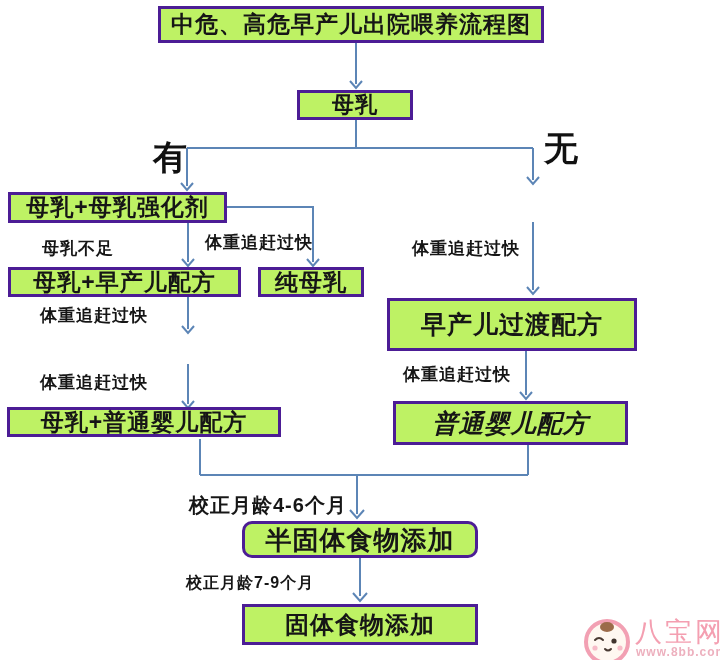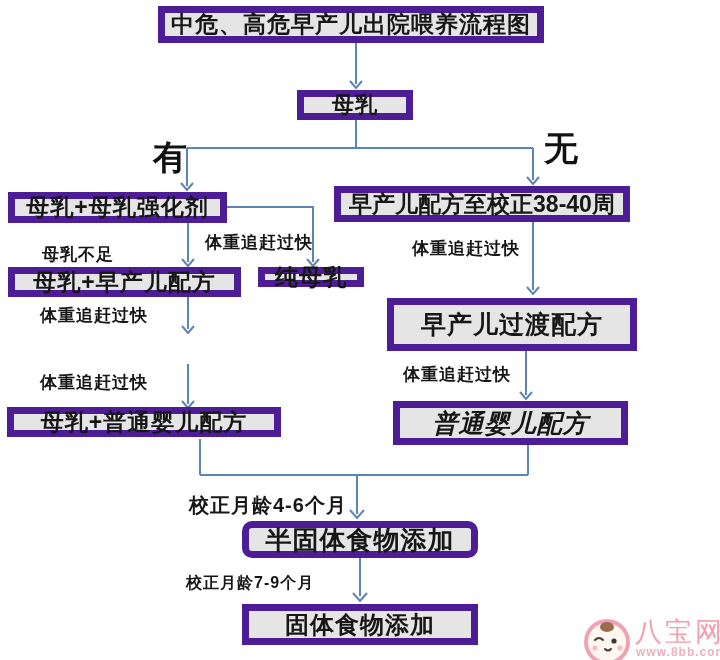--- a/index.html
+++ b/index.html
@@ -3,21 +3,21 @@
 <meta charset="utf-8">
 <style>
   html,body{margin:0;padding:0;background:#ffffff;}
   #stage{
     position:relative;width:720px;height:660px;background:#ffffff;overflow:hidden;
     font-family:"Liberation Sans","DejaVu Sans",sans-serif;color:#141414;
   }
   .lines{position:absolute;left:0;top:0;width:720px;height:660px;}
   .node{
     position:absolute;box-sizing:border-box;
-    background:#e5e5e5;border:7px solid #4c1d95;
+    background:#bef264;border:3px solid #4c1d95;
     display:flex;align-items:center;justify-content:center;
     font-weight:bold;color:#161616;white-space:nowrap;
     letter-spacing:1px;line-height:1;
   }
   .edge-label{
     position:absolute;font-weight:bold;color:#161616;white-space:nowrap;
     font-size:17px;line-height:1;letter-spacing:1px;
   }
   .branch-label{
     position:absolute;font-weight:bold;color:#111;font-size:34px;line-height:1;
@@ -75,41 +75,40 @@
         <path d="M353,593 L360,601 L367,593"></path>
     </g>
   </svg>
 
   <div class="node" style="left:158px;top:6px;width:386px;height:37px;font-size:23px;">中危、高危早产儿出院喂养流程图</div>
 
   <div class="node" style="left:8px;top:192px;width:219px;height:31px;font-size:23px;">母乳+母乳强化剂</div>
 
   <div class="node" style="left:297px;top:90px;width:116px;height:30px;font-size:22px;">母乳</div>
 
-  <div class="node" style="left:334px;top:186px;width:296px;height:36px;font-size:23px;letter-spacing:0;">早产儿配方至校正38-40周</div>
 
   <div class="node" style="left:8px;top:267px;width:233px;height:30px;font-size:23px;">母乳+早产儿配方</div>
 
-  <div class="node" style="left:258px;top:267px;width:106px;height:20px;font-size:23px;">纯母乳</div>
+  <div class="node" style="left:258px;top:267px;width:106px;height:30px;font-size:23px;">纯母乳</div>
 
 
   <div class="node" style="left:387px;top:298px;width:250px;height:53px;font-size:25px;">早产儿过渡配方</div>
 
   <div class="node" style="left:7px;top:407px;width:274px;height:30px;font-size:23px;">母乳+普通婴儿配方</div>
 
   <div class="node" style="left:393px;top:401px;width:235px;height:44px;font-size:25px;font-style:italic;">普通婴儿配方</div>
 
   <div class="node" style="left:242px;top:521px;width:236px;height:37px;font-size:26px;border-radius:10px;">半固体食物添加</div>
 
   <div class="node" style="left:242px;top:604px;width:236px;height:41px;font-size:24px;">固体食物添加</div>
 
   <span class="branch-label" style="left:153px;top:140px;">有</span>
   <span class="branch-label" style="left:544px;top:131px;">无</span>
 
-  <span class="edge-label" style="left:42px;top:246px;">母乳不足</span>
+  <span class="edge-label" style="left:42px;top:240px;">母乳不足</span>
   <span class="edge-label" style="left:205px;top:234px;">体重追赶过快</span>
   <span class="edge-label" style="left:412px;top:240px;">体重追赶过快</span>
   <span class="edge-label" style="left:40px;top:307px;">体重追赶过快</span>
   <span class="edge-label" style="left:40px;top:374px;">体重追赶过快</span>
   <span class="edge-label" style="left:403px;top:366px;">体重追赶过快</span>
   <span class="edge-label" style="left:189px;top:495px;font-size:20px;">校正月龄4-6个月</span>
   <span class="edge-label" style="left:186px;top:575px;font-size:16px;">校正月龄7-9个月</span>
 
   <div class="watermark">
     <svg class="wm-logo" width="48" height="48" viewBox="0 0 48 48" xmlns="http://www.w3.org/2000/svg">

